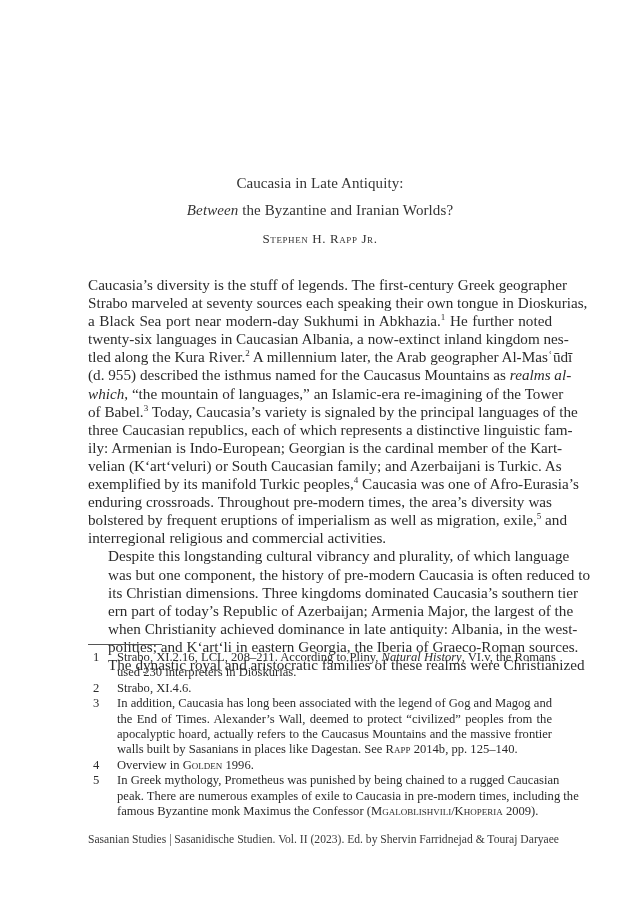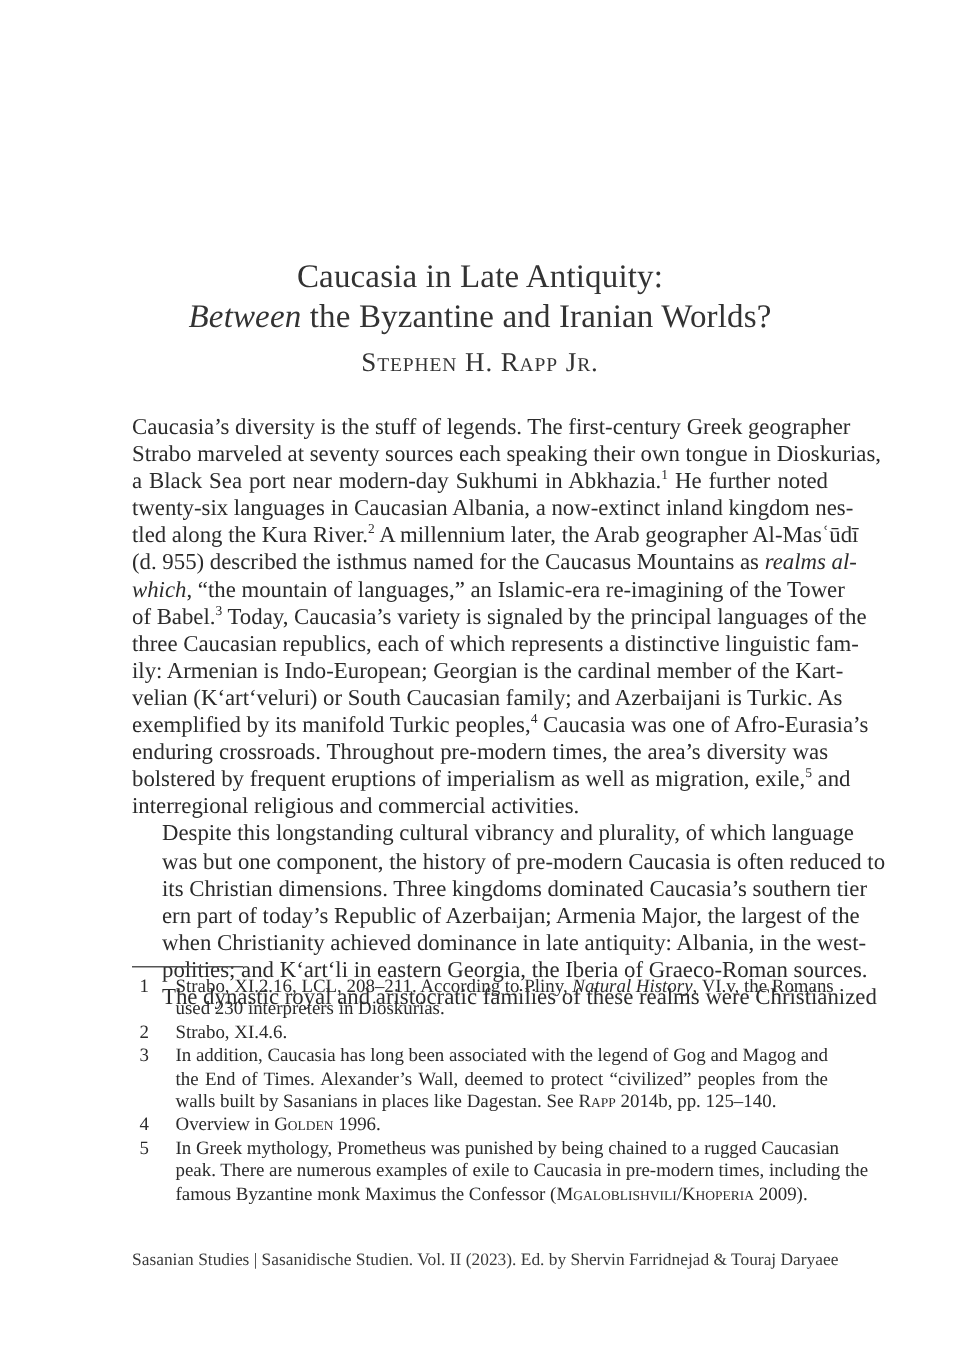--- a/index.html
+++ b/index.html
@@ -5,27 +5,27 @@
   html, body { margin: 0; padding: 0; background: #ffffff; }
   body {
     width: 640px; height: 903px; position: relative; overflow: hidden;
     font-family: "Liberation Serif", "DejaVu Serif", serif;
     color: #2a2a2a;
   }
   .title-block {
     position: absolute; left: 0; top: 170px; width: 640px; text-align: center;
   }
   .title-line {
-    font-size: 22px; line-height: 27px; color: #333;
+    font-size: 15px; line-height: 27px; color: #333;
     letter-spacing: 0.1px;
   }
   .title-line i { }
   .author {
     position: absolute; left: 0; top: 231px; width: 640px; text-align: center;
-    font-size: 18px; letter-spacing: 0.6px; color: #333;
+    font-size: 13px; letter-spacing: 0.6px; color: #333;
     font-variant: small-caps;
   }
   .body-text {
     position: absolute; left: 88px; top: 276px; width: 464px;
     font-size: 15.2px; line-height: 18.1px; color: #2b2b2b;
     text-align: justify;
   }
   .body-text p { margin: 0; }
   .body-text p.indent { text-indent: 20px; }
   .line { display: block; text-align: justify; text-align-last: justify; white-space: nowrap; }
@@ -102,20 +102,21 @@
       <span class="fn-num">2</span>
       <span class="fn-text">
         <span class="line last">Strabo, XI.4.6.</span>
       </span>
     </div>
     <div class="fn">
       <span class="fn-num">3</span>
       <span class="fn-text">
         <span class="line">In addition, Caucasia has long been associated with the legend of Gog and Magog and</span>
         <span class="line">the End of Times. Alexander’s Wall, deemed to protect “civilized” peoples from the</span>
+        <span class="line">apocalyptic hoard, actually refers to the Caucasus Mountains and the massive frontier</span>
         <span class="line last">walls built by Sasanians in places like Dagestan. See <span class="sc">Rapp</span> 2014b, pp. 125–140.</span>
       </span>
     </div>
     <div class="fn">
       <span class="fn-num">4</span>
       <span class="fn-text">
         <span class="line last">Overview in <span class="sc">Golden</span> 1996.</span>
       </span>
     </div>
     <div class="fn">

